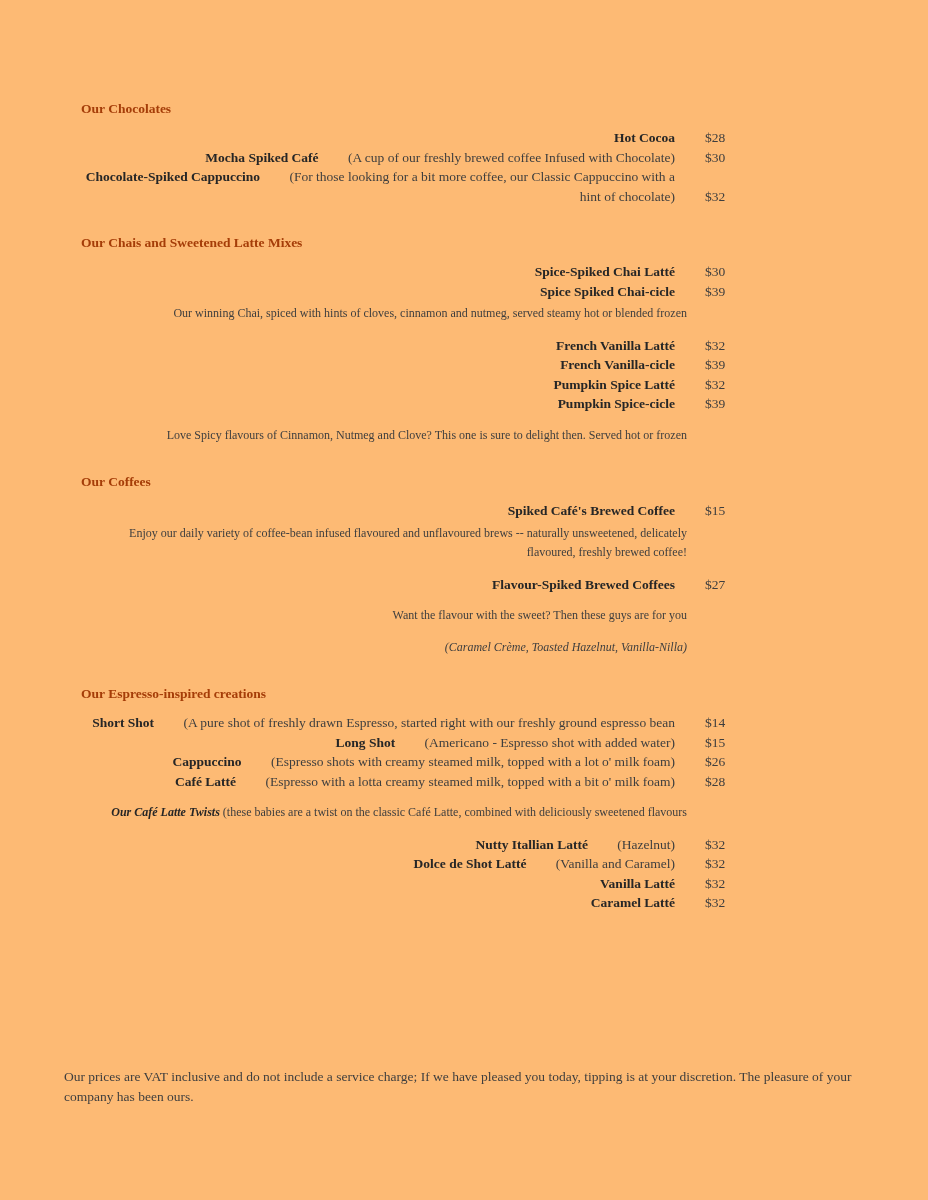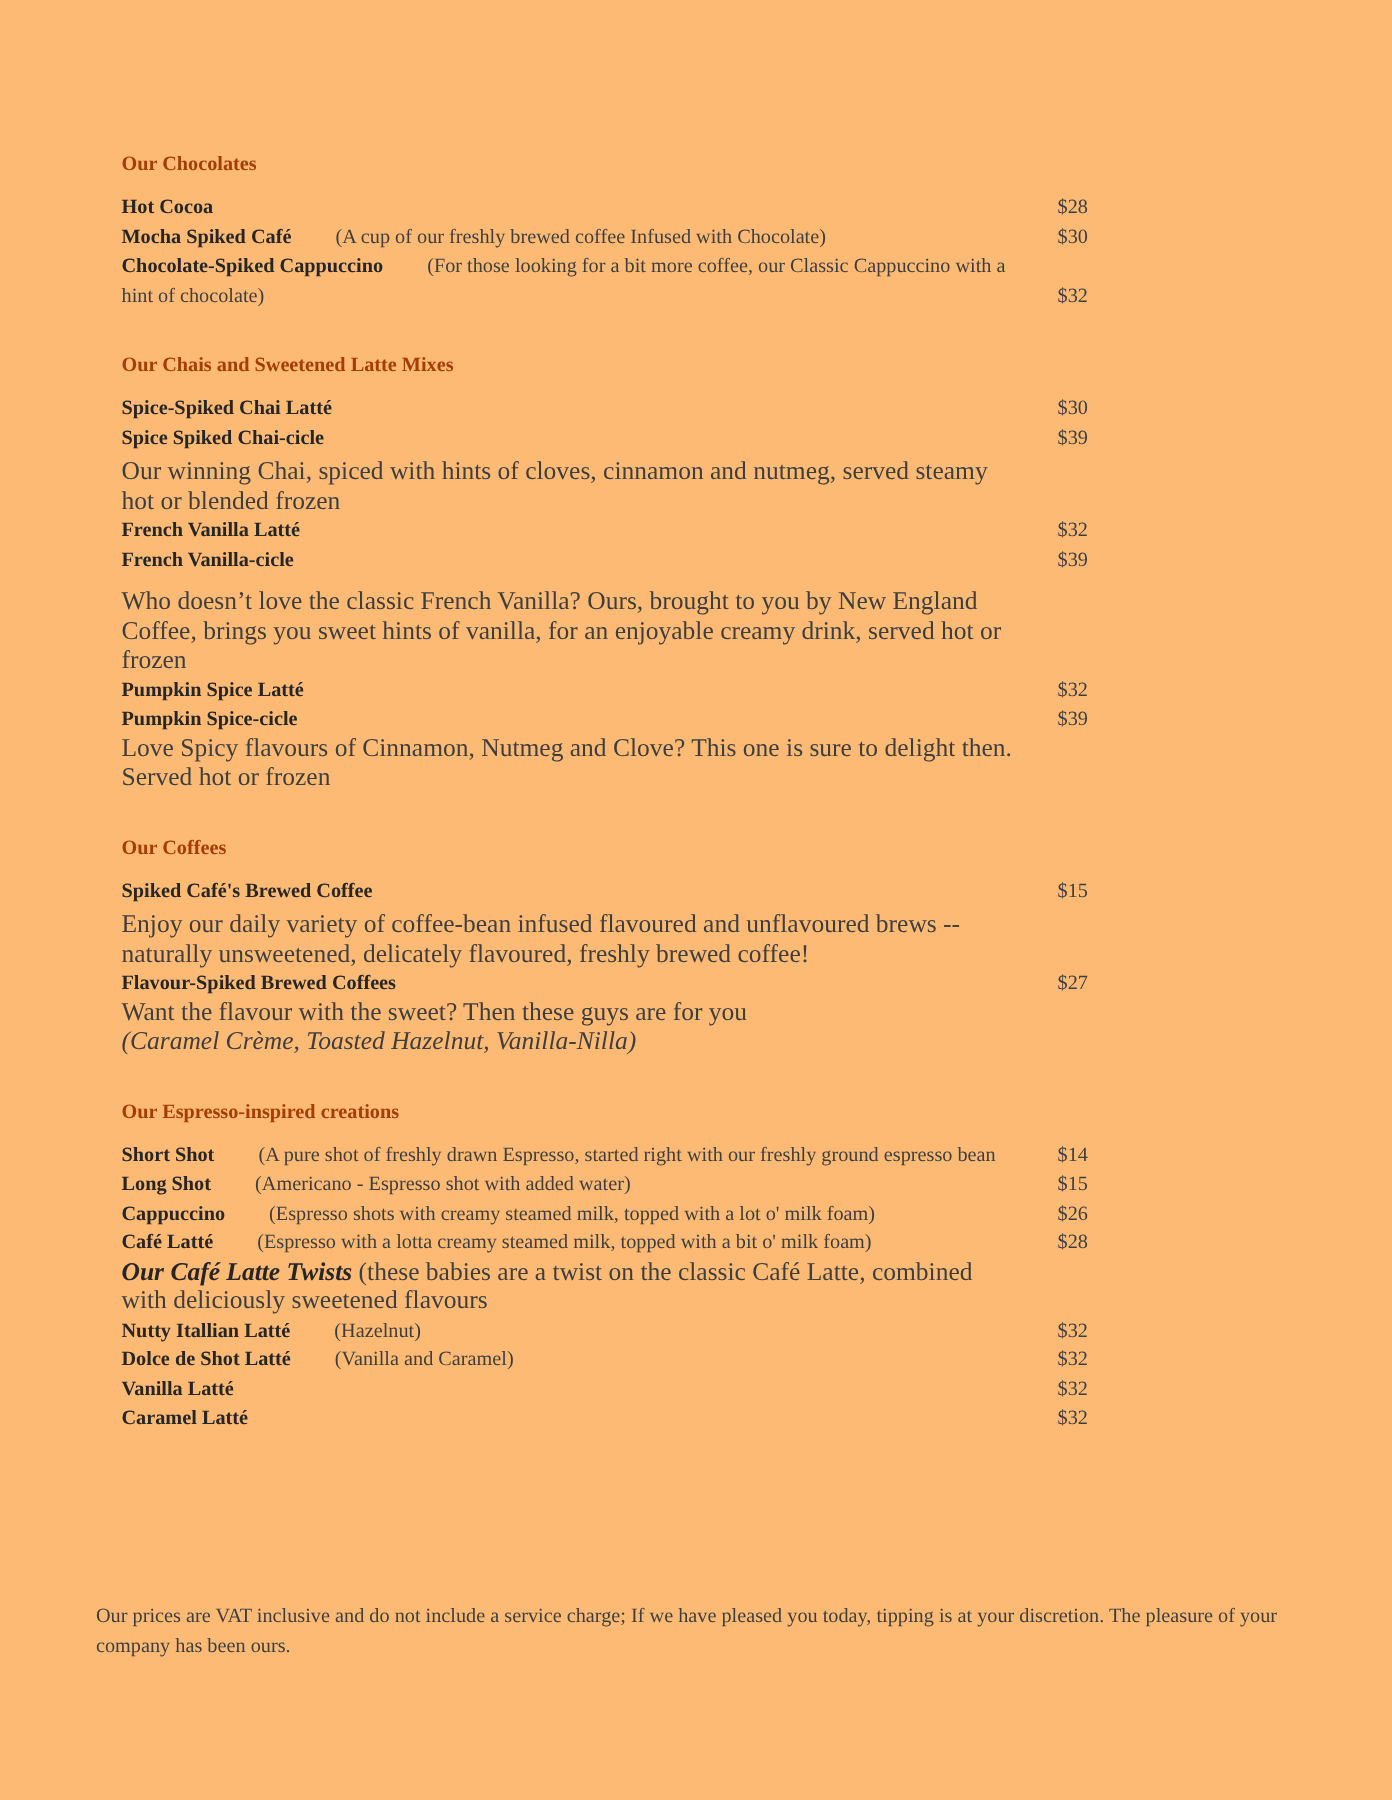--- a/index.html
+++ b/index.html
@@ -23,43 +23,45 @@
     font-size:13.5px;
     font-weight:bold;
     line-height:19px;
     color:#a53d08;
   }
   .row{
     display:flex;
     align-items:flex-start;
     font-size:13.5px;
     line-height:19.5px;
+    text-align:right;
   }
   .row.price-bottom{align-items:flex-end;}
   .left{
     flex:0 0 624px;
     padding-right:30px;
     box-sizing:border-box;
   }
   .left.clip{
     white-space:nowrap;
     overflow:hidden;
   }
   .nm{font-weight:bold;color:#262626;}
   .ds{color:#3e3e3e;padding-left:26px;}
   .price{
     flex:0 0 auto;
     color:#3e3e3e;
   }
   .para{
-    margin:0;
+    margin:12px;
     width:594px;
-    font-size:17px;
+    font-size:12px;
     line-height:19.5px;
     color:#3e3e3e;
+    text-align:right;
   }
   .para.gap-top{margin-top:9px;}
   .para.gap-top-sm{margin-top:3px;}
   .para.italic{font-style:italic;}
   .lead{font-weight:bold;font-style:italic;color:#262626;}
   .footer{
     position:absolute;
     left:64px;top:1067px;
     width:800px;
     text-align:left;
@@ -100,21 +102,20 @@
         </div>
         <p class="para gap-top-sm">Our winning Chai, spiced with hints of cloves, cinnamon and nutmeg, served steamy hot or blended frozen</p>
         <div class="row">
           <span class="left"><b class="nm">French Vanilla Latté</b></span>
           <span class="price">$32</span>
         </div>
         <div class="row">
           <span class="left"><b class="nm">French Vanilla-cicle</b></span>
           <span class="price">$39</span>
         </div>
-        <p class="para gap-top">Who doesn’t love the classic French Vanilla? Ours, brought to you by New England Coffee, brings you sweet hints of vanilla, for an enjoyable creamy drink, served hot or frozen</p>
         <div class="row">
           <span class="left"><b class="nm">Pumpkin Spice Latté</b></span>
           <span class="price">$32</span>
         </div>
         <div class="row">
           <span class="left"><b class="nm">Pumpkin Spice-cicle</b></span>
           <span class="price">$39</span>
         </div>
         <p class="para">Love Spicy flavours of Cinnamon, Nutmeg and Clove? This one is sure to delight then. Served hot or frozen</p>
       </section>

